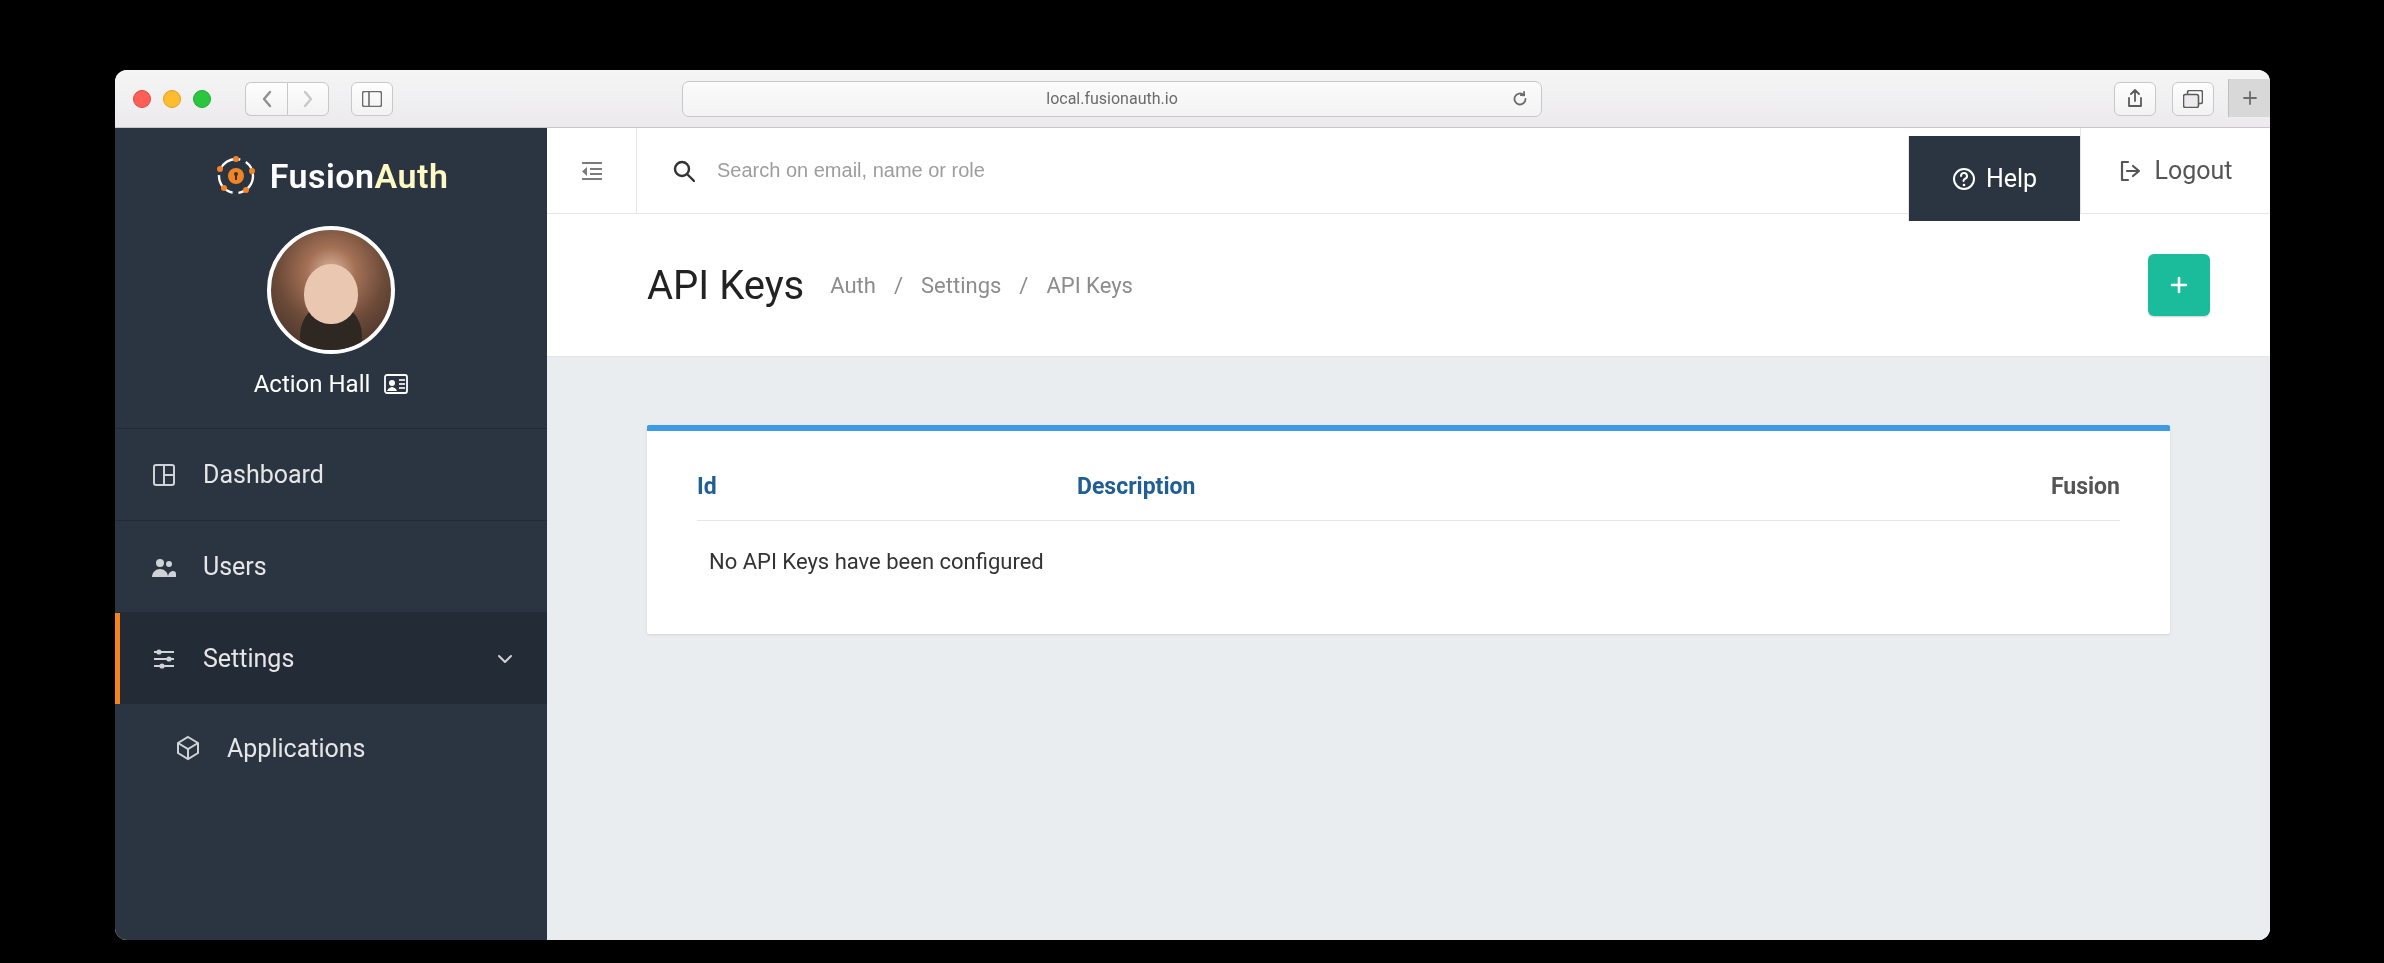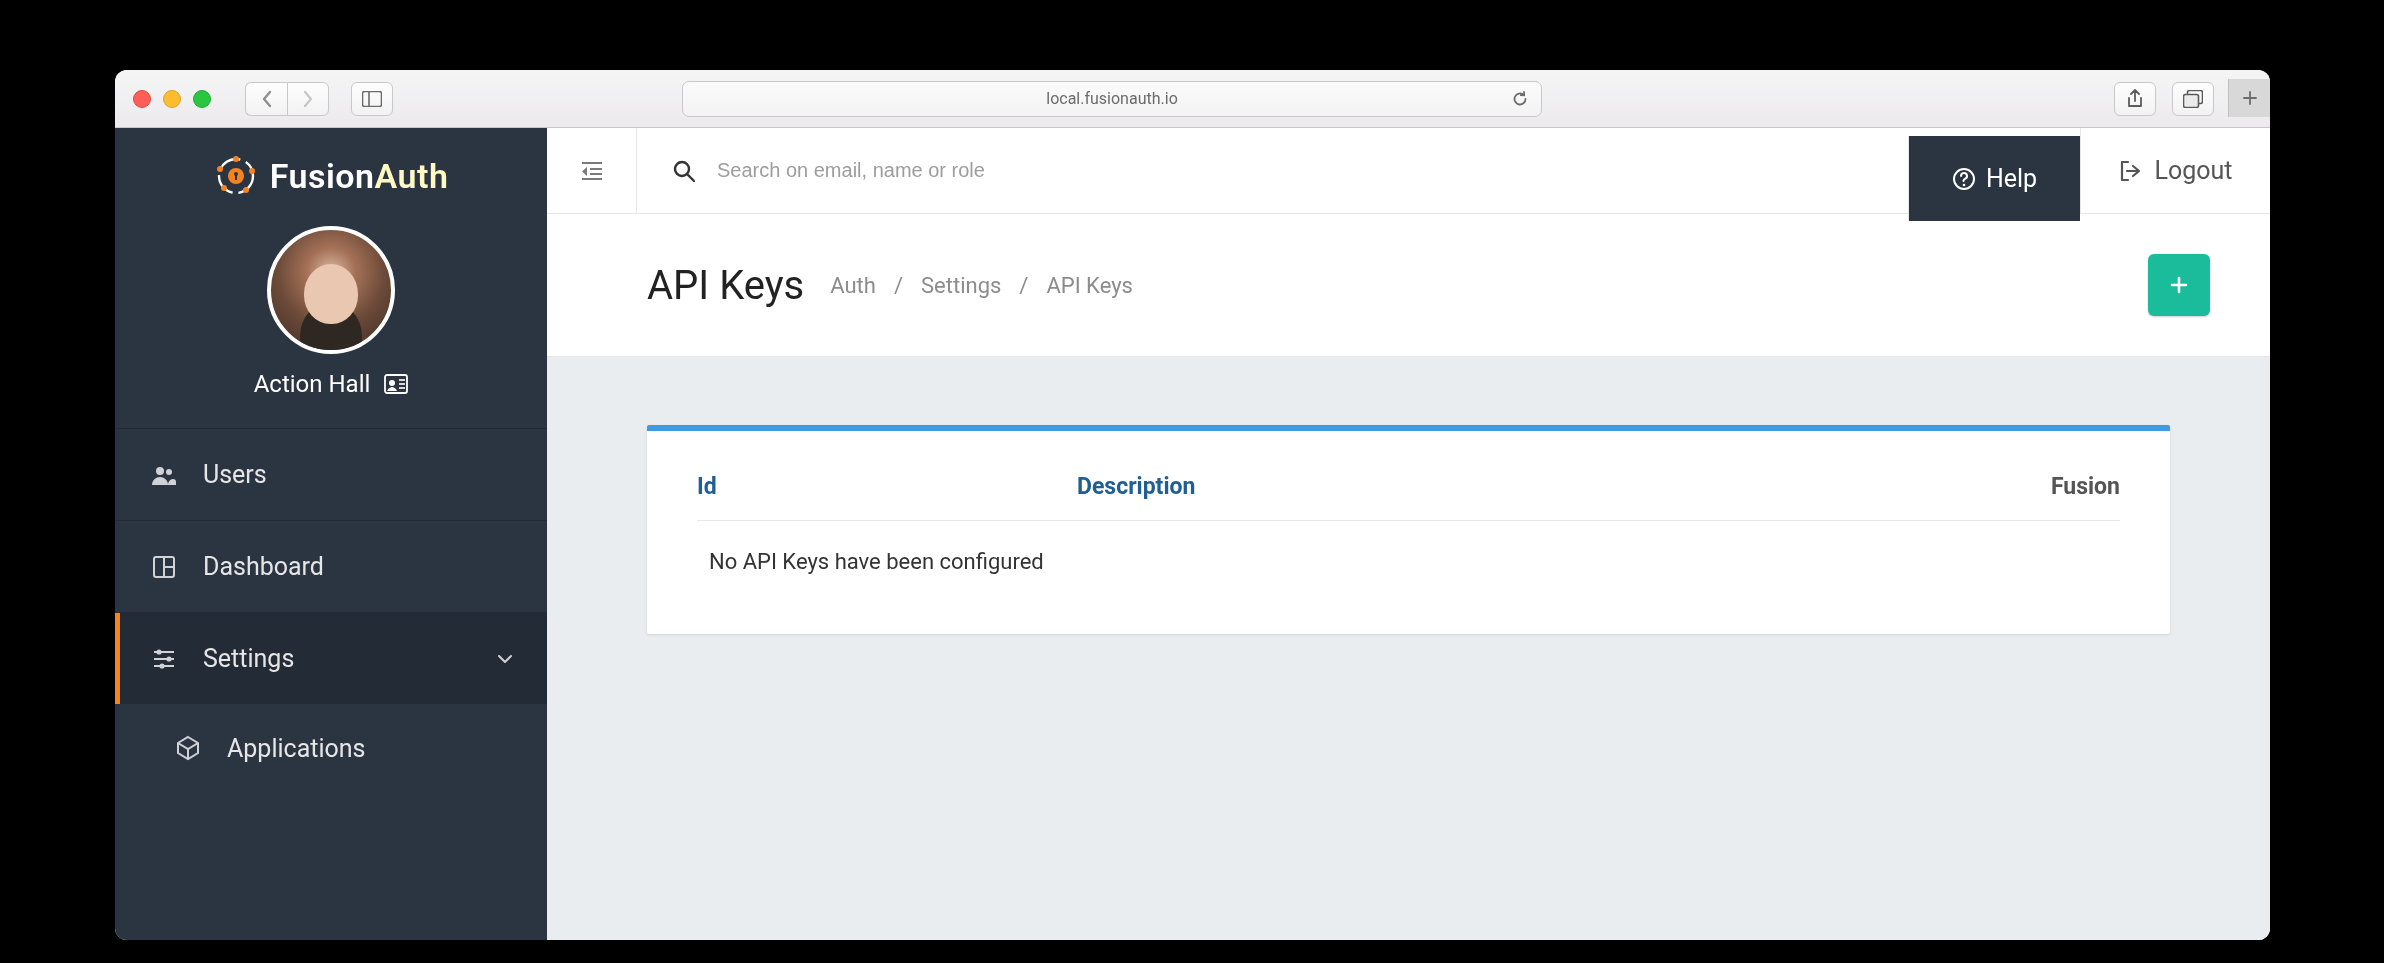--- a/index.html
+++ b/index.html
@@ -151,38 +151,38 @@
                 <line x1="15" y1="6" x2="21" y2="6" stroke="#fff" stroke-width="1.6"></line>
                 <line x1="15" y1="10" x2="21" y2="10" stroke="#fff" stroke-width="1.6"></line>
                 <line x1="15" y1="14" x2="21" y2="14" stroke="#fff" stroke-width="1.6"></line>
               </svg>
           </span>
         </div>
 
         <div class="nav-list">
           <div class="nav-item">
             <span class="icon">
+              <svg width="24" height="24" viewBox="0 0 24 24">
+                  <rect x="2" y="2" width="20" height="20" rx="2" stroke="#cfd2d6" stroke-width="2" fill="none"></rect>
+                  <line x1="12" y1="2" x2="12" y2="22" stroke="#cfd2d6" stroke-width="2"></line>
+                  <line x1="12" y1="12" x2="22" y2="12" stroke="#cfd2d6" stroke-width="2"></line>
+                </svg>
+            </span>
+            <span>Dashboard</span>
+          </div>
+          <div class="nav-item">
+            <span class="icon">
               <svg width="26" height="22" viewBox="0 0 26 22">
                   <circle cx="9" cy="7" r="4" fill="#cfd2d6"></circle>
                   <circle cx="18" cy="8" r="3" fill="#cfd2d6"></circle>
                   <path d="M1 21c0-5 4-8 8-8s8 3 8 8" fill="#cfd2d6"></path>
                   <path d="M17 21c0-4 3-6 5-6s3 1 3 3v3" fill="#cfd2d6"></path>
                 </svg>
             </span>
             <span>Users</span>
-          </div>
-          <div class="nav-item">
-            <span class="icon">
-              <svg width="24" height="24" viewBox="0 0 24 24">
-                  <rect x="2" y="2" width="20" height="20" rx="2" stroke="#cfd2d6" stroke-width="2" fill="none"></rect>
-                  <line x1="12" y1="2" x2="12" y2="22" stroke="#cfd2d6" stroke-width="2"></line>
-                  <line x1="12" y1="12" x2="22" y2="12" stroke="#cfd2d6" stroke-width="2"></line>
-                </svg>
-            </span>
-            <span>Dashboard</span>
           </div>
           <div class="nav-item active">
             <span class="icon">
               <svg width="24" height="22" viewBox="0 0 24 22">
                   <line x1="2" y1="4" x2="22" y2="4" stroke="#cfd2d6" stroke-width="2"></line>
                   <line x1="2" y1="11" x2="22" y2="11" stroke="#cfd2d6" stroke-width="2"></line>
                   <line x1="2" y1="18" x2="22" y2="18" stroke="#cfd2d6" stroke-width="2"></line>
                   <circle cx="7" cy="4" r="2.6" fill="#cfd2d6"></circle>
                   <circle cx="17" cy="11" r="2.6" fill="#cfd2d6"></circle>
                   <circle cx="10" cy="18" r="2.6" fill="#cfd2d6"></circle>

